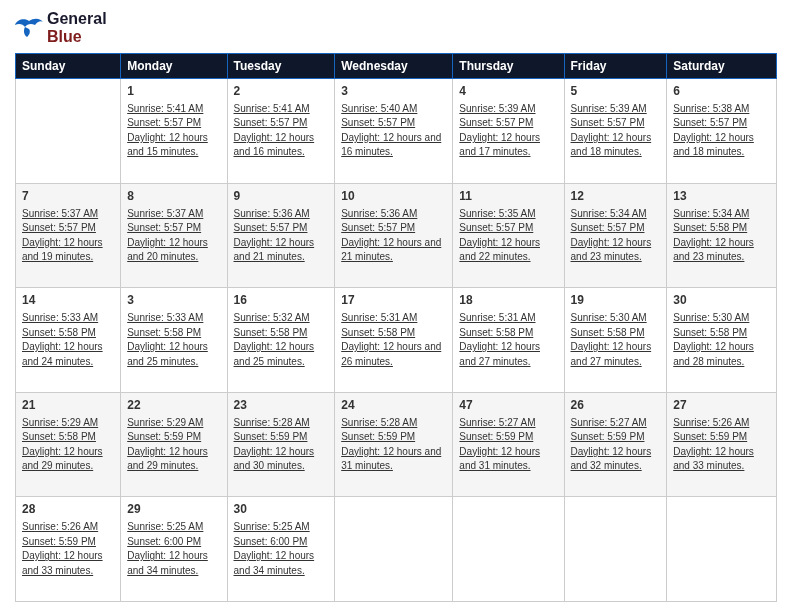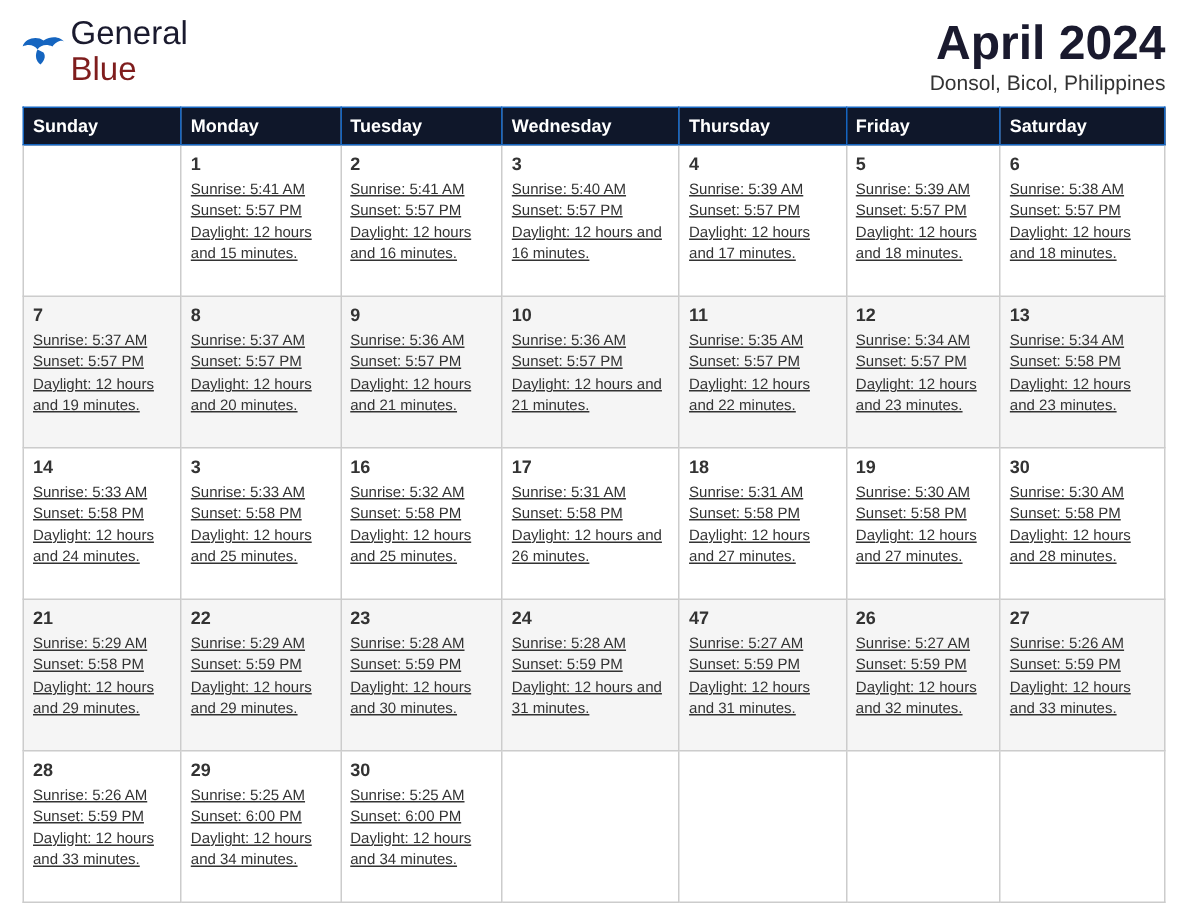--- a/index.html
+++ b/index.html
@@ -22,22 +22,22 @@
       justify-content: space-between;
       align-items: flex-start;
       margin-bottom: 8px;
     }
     .logo {
       display: flex;
       align-items: center;
       gap: 4px;
     }
     .logo-text {
-      font-size: 22px;
-      font-weight: normal;
+      font-size: 16px;
+      font-weight: bold;
       color: #1a1a2e;
       line-height: 1.1;
     }
     .logo-blue {
       color: #7f1d1d;
     }
     .logo-bird {
       width: 28px;
       height: 22px;
     }
@@ -101,24 +101,20 @@
     <div class="logo">
       <svg class="logo-bird" viewBox="0 0 28 22" xmlns="http://www.w3.org/2000/svg">
         <path d="M14 4 C10 1, 2 2, 0 8 C4 6, 8 7, 10 10 C12 7, 16 6, 20 8 C22 5, 26 3, 28 5 C26 2, 20 0, 14 4Z" fill="#1565c0"></path>
         <path d="M10 10 C8 14, 9 18, 12 20 C14 18, 16 15, 14 12Z" fill="#1565c0"></path>
       </svg>
       <div style="display:flex; flex-direction:column; line-height:1.1">
         <span class="logo-text">General</span>
         <span class="logo-text logo-blue">Blue</span>
       </div>
     </div>
-    <div class="title-block">
-      <div class="main-title">April 2024</div>
-      <div class="subtitle">Donsol, Bicol, Philippines</div>
-    </div>
   </div>
 
   <table>
     <thead>
       <tr>
       <th>Sunday</th>
           <th>Monday</th>
           <th>Tuesday</th>
           <th>Wednesday</th>
           <th>Thursday</th>

